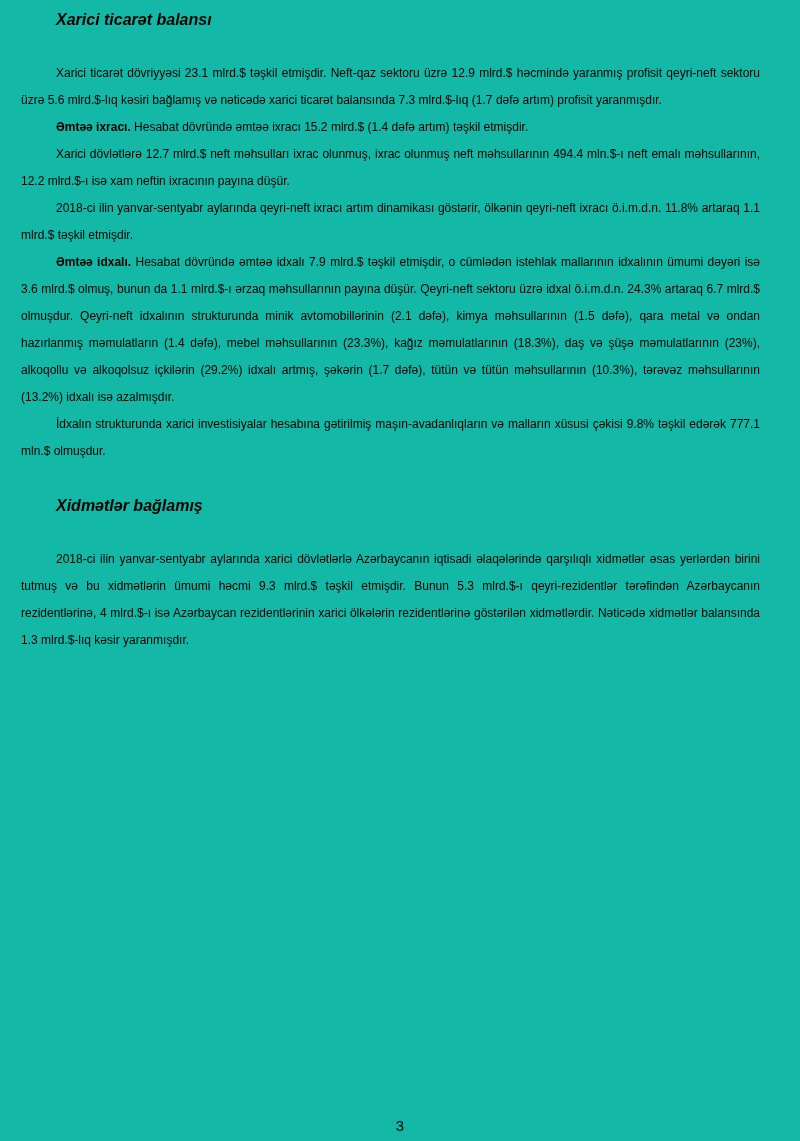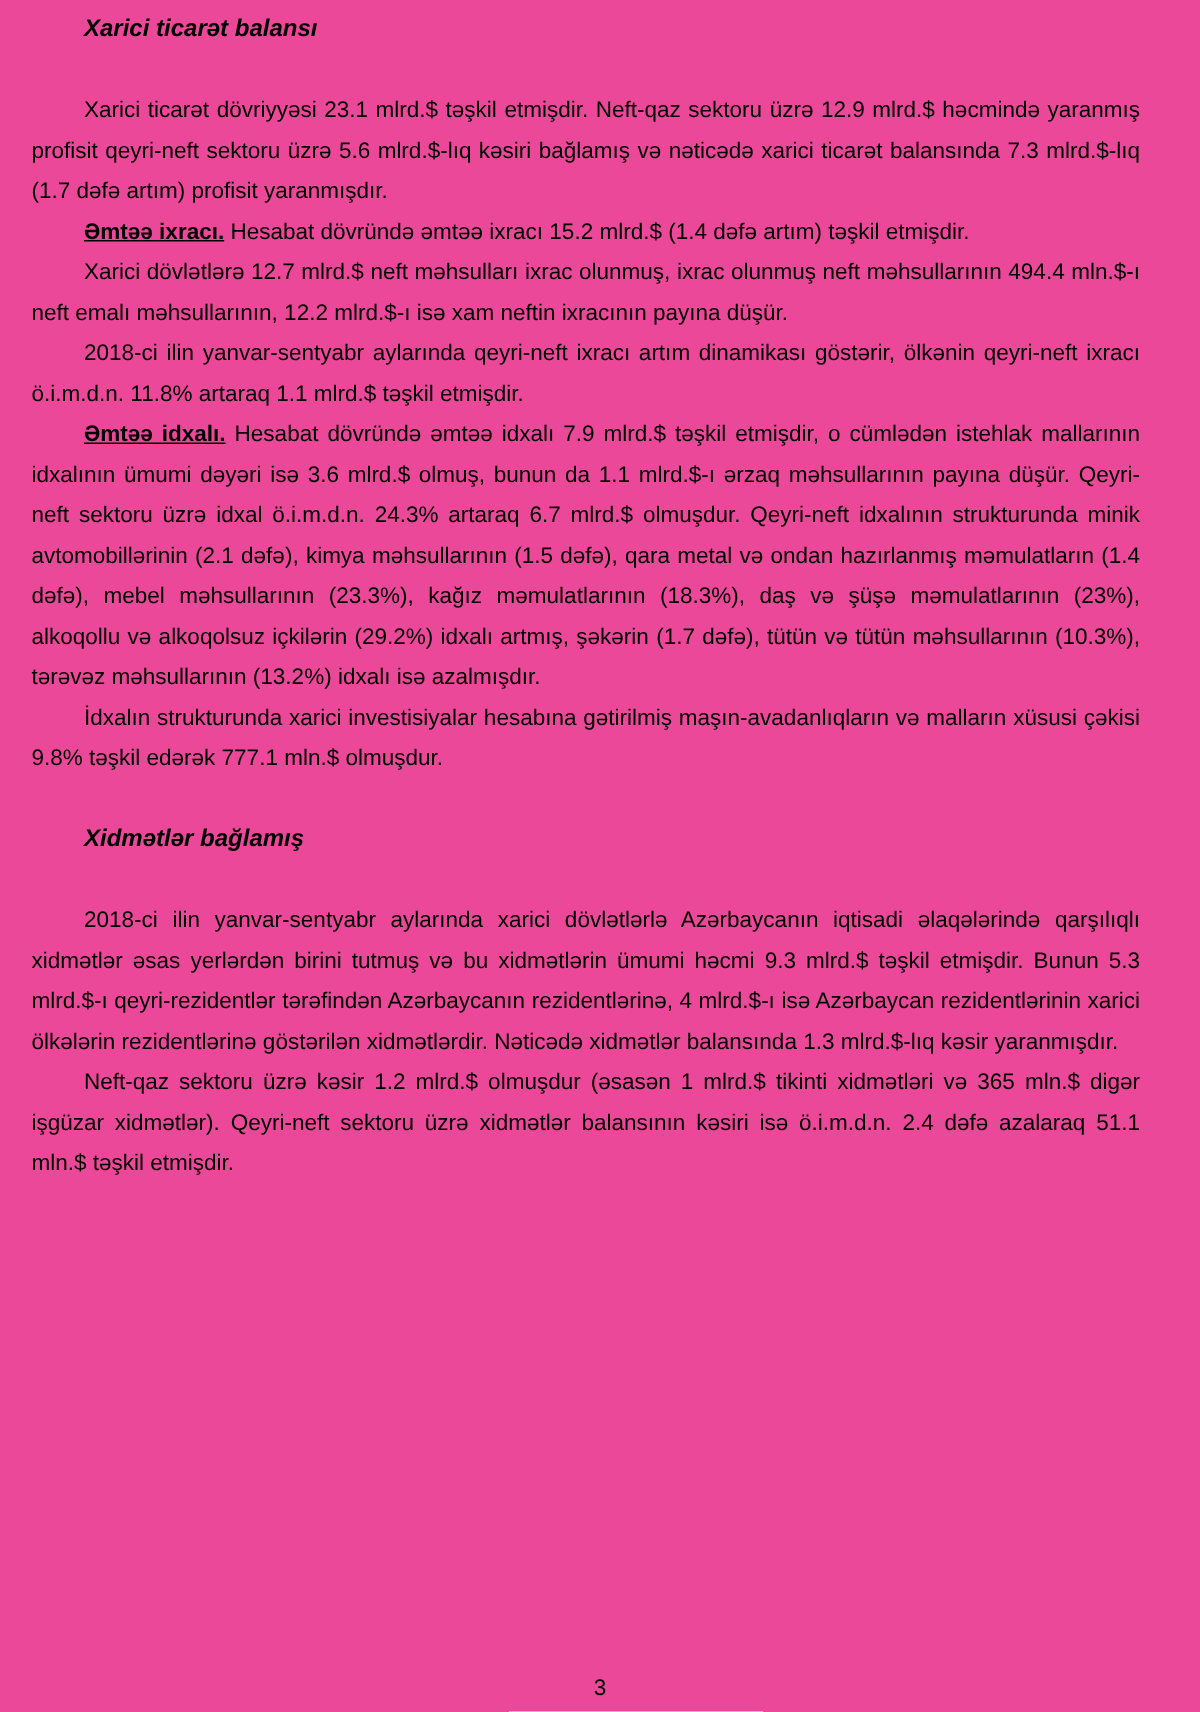--- a/index.html
+++ b/index.html
@@ -11,40 +11,40 @@
     font-family: "Liberation Sans", sans-serif;
     font-size: 16px;
     color: #000000;
     overflow: hidden;
   }
   .page {
     position: relative;
     width: 800px;
     height: 1141px;
     padding: 6px 40px 0 21px;
-    background: #ec4899;
+    background: #14b8a6;
   }
   .heading {
     font-size: 16px;
     font-weight: bold;
     font-style: italic;
     line-height: 27px;
     margin-left: 35px;
     margin-bottom: 27px;
   }
   .heading.second {
     margin-top: 27px;
   }
   p.body-par {
     text-align: justify;
     text-indent: 35px;
     line-height: 27px;
-    font-size: 15px;
+    font-size: 12px;
   }
-  p.body-par .lead { font-weight: bold; text-decoration: underline; }
+  p.body-par .lead { font-weight: bold; }
   .page-number {
     position: absolute;
     left: 0;
     right: 0;
     bottom: 6px;
     text-align: center;
     font-size: 15px;
     line-height: 18px;
   }
 </style>
@@ -65,18 +65,17 @@
   <p class="body-par">2018-ci ilin yanvar-sentyabr aylarında qeyri-neft ixracı artım dinamikası göstərir, ölkənin qeyri-neft ixracı ö.i.m.d.n. 11.8% artaraq 1.1 mlrd.$ təşkil etmişdir.</p>
 
   <p class="body-par"><span class="lead">Əmtəə idxalı.</span><span> Hesabat dövründə əmtəə idxalı 7.9 mlrd.$ təşkil etmişdir, o cümlədən istehlak mallarının idxalının ümumi dəyəri isə 3.6 mlrd.$ olmuş, bunun da 1.1 mlrd.$-ı ərzaq məhsullarının payına düşür. Qeyri-neft sektoru üzrə idxal ö.i.m.d.n. 24.3% artaraq 6.7 mlrd.$ olmuşdur. Qeyri-neft idxalının strukturunda minik avtomobillərinin (2.1 dəfə), kimya məhsullarının (1.5 dəfə), qara metal və ondan hazırlanmış məmulatların (1.4 dəfə), mebel məhsullarının (23.3%), kağız məmulatlarının (18.3%), daş və şüşə məmulatlarının (23%), alkoqollu və alkoqolsuz içkilərin (29.2%) idxalı artmış, şəkərin (1.7 dəfə), tütün və tütün məhsullarının (10.3%), tərəvəz məhsullarının (13.2%) idxalı isə azalmışdır.</span></p>
 
   <p class="body-par">İdxalın strukturunda xarici investisiyalar hesabına gətirilmiş maşın-avadanlıqların və malların xüsusi çəkisi 9.8% təşkil edərək 777.1 mln.$ olmuşdur.</p>
 
   <h2 class="heading second">Xidmətlər bağlamış</h2>
 
   <p class="body-par">2018-ci ilin yanvar-sentyabr aylarında xarici dövlətlərlə Azərbaycanın iqtisadi əlaqələrində qarşılıqlı xidmətlər əsas yerlərdən birini tutmuş və bu xidmətlərin ümumi həcmi 9.3 mlrd.$ təşkil etmişdir. Bunun 5.3 mlrd.$-ı qeyri-rezidentlər tərəfindən Azərbaycanın rezidentlərinə, 4 mlrd.$-ı isə Azərbaycan rezidentlərinin xarici ölkələrin rezidentlərinə göstərilən xidmətlərdir. Nəticədə xidmətlər balansında 1.3 mlrd.$-lıq kəsir yaranmışdır.</p>
 
-  <p class="body-par">Neft-qaz sektoru üzrə kəsir 1.2 mlrd.$ olmuşdur (əsasən 1 mlrd.$ tikinti xidmətləri və 365 mln.$ digər işgüzar xidmətlər). Qeyri-neft sektoru üzrə xidmətlər balansının kəsiri isə ö.i.m.d.n. 2.4 dəfə azalaraq 51.1 mln.$ təşkil etmişdir.</p>
 
 
   <div class="page-number">3</div>
 
 </div>
 
 </body></html>

